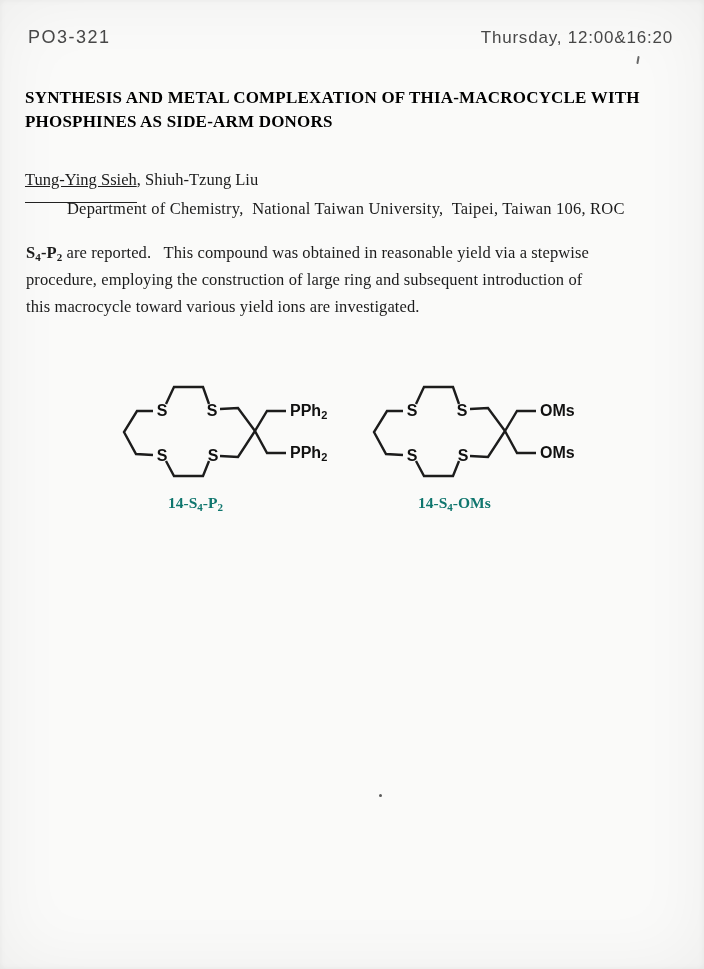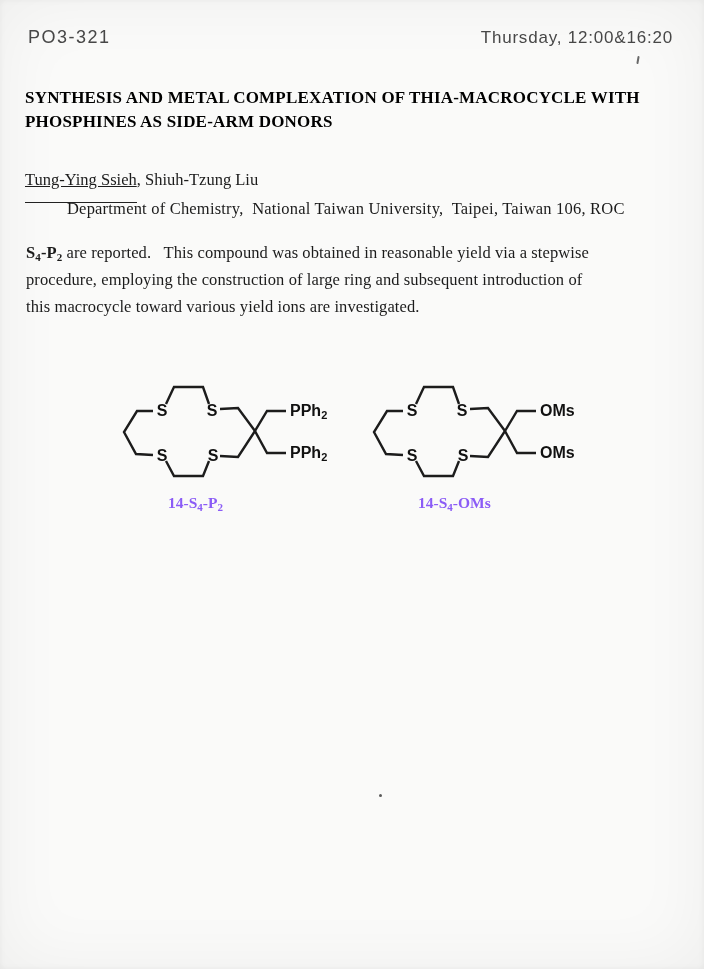--- a/index.html
+++ b/index.html
@@ -54,21 +54,21 @@
   .bond{fill:none;stroke:#1c1c1c;stroke-width:2.4;stroke-linejoin:miter;stroke-linecap:butt;}
   .atom{
     font-family:"Liberation Sans", sans-serif;font-weight:bold;font-size:16px;
     fill:#111;text-anchor:middle;
   }
   .armlabel{
     font-family:"Liberation Sans", sans-serif;font-weight:bold;font-size:16px;fill:#111;
   }
   .armsub{font-size:11px;}
   .caption{
-    position:absolute;top:116px;font-weight:bold;font-size:15.5px;color:#8b5cf6;
+    position:absolute;top:116px;font-weight:bold;font-size:15.5px;color:#0f766e;
     font-family:"Liberation Serif", serif;white-space:pre;
   }
   .s-a .caption{left:48px;}
   .s-b .caption{left:48px;}
 </style>
 </head>
 <body>
 
 <div class="scan-frame"></div>
 

